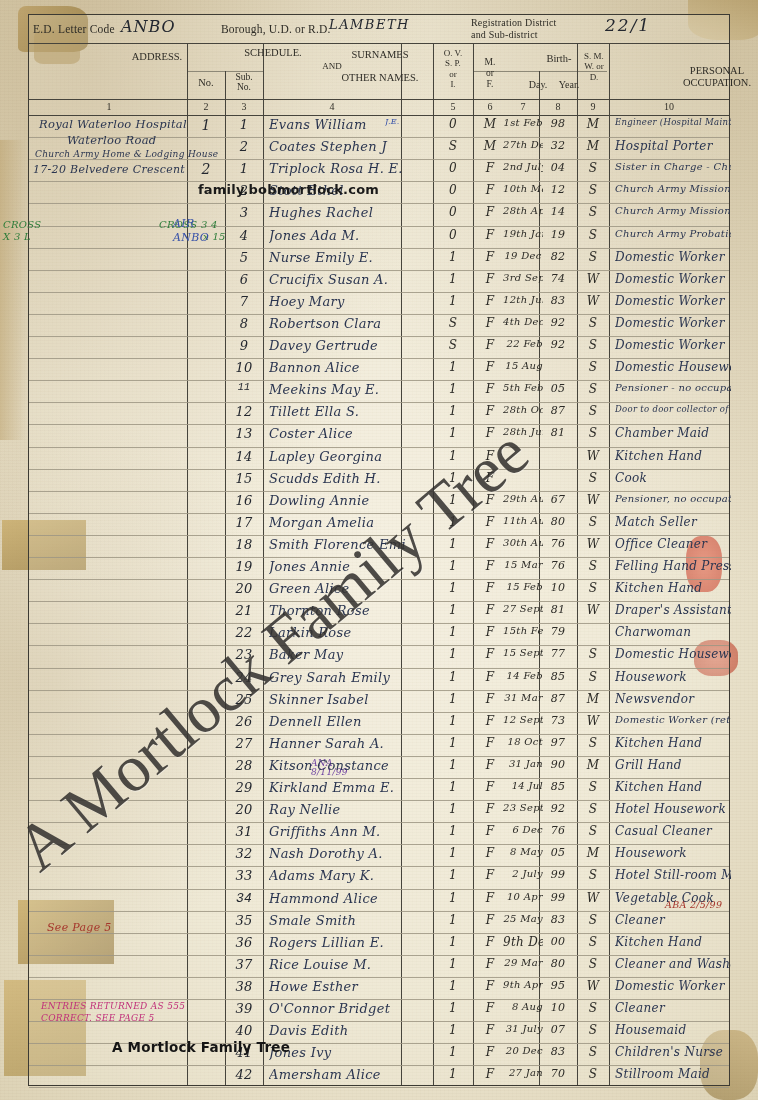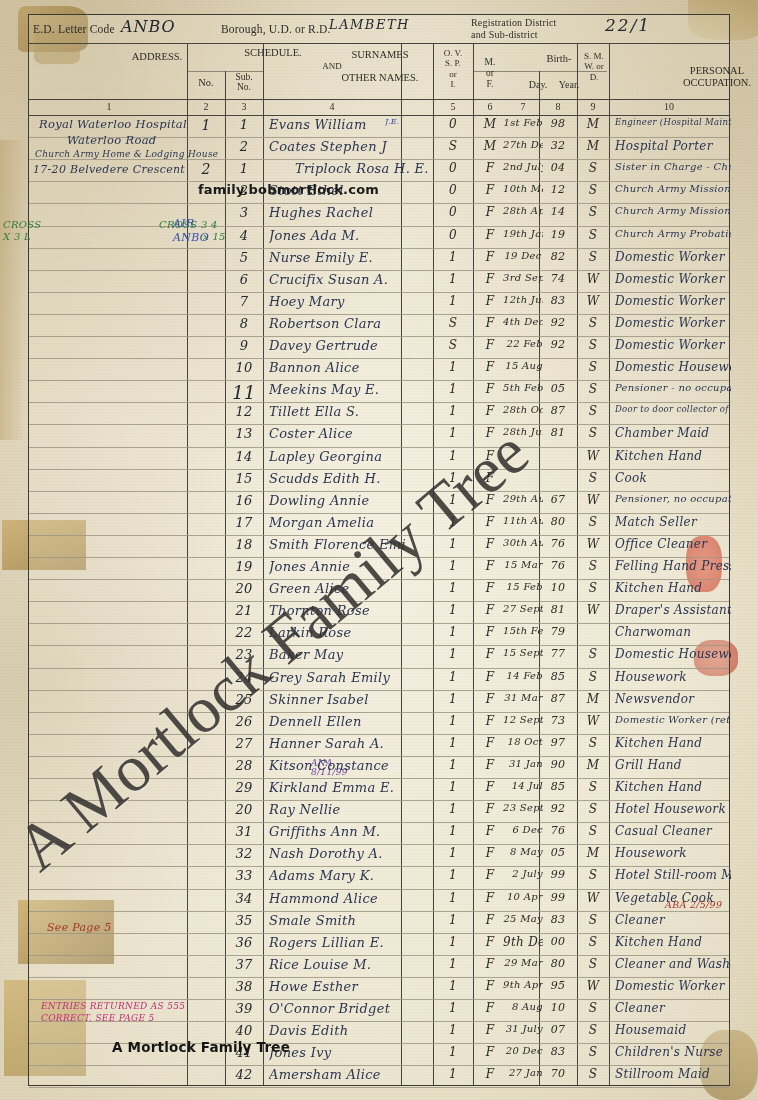--- a/index.html
+++ b/index.html
@@ -248,21 +248,21 @@
         <div class="hw dark" style="left: 196px; top: 124.1px; width: 38px; text-align: center; font-size: 13px; white-space: nowrap; overflow: hidden;">2</div>
         <div class="hw " style="left: 240px; top: 124.1px; width: 136px; text-align: left; font-size: 13px; white-space: nowrap; overflow: hidden;">Coates Stephen J</div>
         <div class="hw blk" style="left: 404px; top: 124.1px; width: 40px; text-align: center; font-size: 12px; white-space: nowrap; overflow: hidden;">S</div>
         <div class="hw blk" style="left: 444px; top: 124.1px; width: 34px; text-align: center; font-size: 12px; white-space: nowrap; overflow: hidden;">M</div>
         <div class="hw blk" style="left: 474px; top: 124.1px; width: 40px; text-align: right; font-size: 10px; white-space: nowrap; overflow: hidden;">27th Dec</div>
         <div class="hw blk" style="left: 512px; top: 124.1px; width: 34px; text-align: center; font-size: 11px; white-space: nowrap; overflow: hidden;">32</div>
         <div class="hw blk" style="left: 548px; top: 124.1px; width: 32px; text-align: center; font-size: 12px; white-space: nowrap; overflow: hidden;">M</div>
         <div class="hw " style="left: 586px; top: 124.1px; width: 116px; text-align: left; font-size: 12px; white-space: nowrap; overflow: hidden;">Hospital Porter</div>
         <div class="hw dark" style="left: 158px; top: 146.2px; width: 38px; text-align: center; font-size: 14px; white-space: nowrap; overflow: hidden;">2</div>
         <div class="hw dark" style="left: 196px; top: 146.2px; width: 38px; text-align: center; font-size: 13px; white-space: nowrap; overflow: hidden;">1</div>
-        <div class="hw " style="left: 240px; top: 146.2px; width: 136px; text-align: left; font-size: 13px; white-space: nowrap; overflow: hidden; margin-left: 26px;">Triplock Rosa H. E.</div>
+        <div class="hw " style="left: 240px; top: 146.2px; width: 136px; text-align: left; font-size: 13px; white-space: nowrap; overflow: hidden;">Triplock Rosa H. E.</div>
         <div class="hw blk" style="left: 404px; top: 146.2px; width: 40px; text-align: center; font-size: 12px; white-space: nowrap; overflow: hidden;">0</div>
         <div class="hw blk" style="left: 444px; top: 146.2px; width: 34px; text-align: center; font-size: 12px; white-space: nowrap; overflow: hidden;">F</div>
         <div class="hw blk" style="left: 474px; top: 146.2px; width: 40px; text-align: right; font-size: 10px; white-space: nowrap; overflow: hidden;">2nd July</div>
         <div class="hw blk" style="left: 512px; top: 146.2px; width: 34px; text-align: center; font-size: 11px; white-space: nowrap; overflow: hidden;">04</div>
         <div class="hw blk" style="left: 548px; top: 146.2px; width: 32px; text-align: center; font-size: 12px; white-space: nowrap; overflow: hidden;">S</div>
         <div class="hw " style="left: 586px; top: 146.2px; width: 116px; text-align: left; font-size: 10px; white-space: nowrap; overflow: hidden;">Sister in Charge - Church Army</div>
         <div class="hw dark" style="left: 196px; top: 168.3px; width: 38px; text-align: center; font-size: 13px; white-space: nowrap; overflow: hidden;">2</div>
         <div class="hw " style="left: 240px; top: 168.3px; width: 136px; text-align: left; font-size: 13px; white-space: nowrap; overflow: hidden;">Stott Ethel</div>
         <div class="hw blk" style="left: 404px; top: 168.3px; width: 40px; text-align: center; font-size: 12px; white-space: nowrap; overflow: hidden;">0</div>
         <div class="hw blk" style="left: 444px; top: 168.3px; width: 34px; text-align: center; font-size: 12px; white-space: nowrap; overflow: hidden;">F</div>
@@ -326,21 +326,21 @@
         <div class="hw blk" style="left: 512px; top: 323px; width: 34px; text-align: center; font-size: 11px; white-space: nowrap; overflow: hidden;">92</div>
         <div class="hw blk" style="left: 548px; top: 323px; width: 32px; text-align: center; font-size: 12px; white-space: nowrap; overflow: hidden;">S</div>
         <div class="hw " style="left: 586px; top: 323px; width: 116px; text-align: left; font-size: 12px; white-space: nowrap; overflow: hidden;">Domestic Worker</div>
         <div class="hw dark" style="left: 196px; top: 345.1px; width: 38px; text-align: center; font-size: 13px; white-space: nowrap; overflow: hidden;">10</div>
         <div class="hw " style="left: 240px; top: 345.1px; width: 136px; text-align: left; font-size: 13px; white-space: nowrap; overflow: hidden;">Bannon Alice</div>
         <div class="hw blk" style="left: 404px; top: 345.1px; width: 40px; text-align: center; font-size: 12px; white-space: nowrap; overflow: hidden;">1</div>
         <div class="hw blk" style="left: 444px; top: 345.1px; width: 34px; text-align: center; font-size: 12px; white-space: nowrap; overflow: hidden;">F</div>
         <div class="hw blk" style="left: 474px; top: 345.1px; width: 40px; text-align: right; font-size: 10px; white-space: nowrap; overflow: hidden;">15 Aug</div>
         <div class="hw blk" style="left: 548px; top: 345.1px; width: 32px; text-align: center; font-size: 12px; white-space: nowrap; overflow: hidden;">S</div>
         <div class="hw " style="left: 586px; top: 345.1px; width: 116px; text-align: left; font-size: 12px; white-space: nowrap; overflow: hidden;">Domestic Housework</div>
-        <div class="hw dark" style="left: 196px; top: 367.2px; width: 38px; text-align: center; font-size: 18px; white-space: nowrap; overflow: hidden;">11</div>
+        <div class="hw dark" style="left: 196px; top: 367.2px; width: 38px; text-align: center; font-size: 10px; white-space: nowrap; overflow: hidden; font-family: Liberation Mono, monospace;">11</div>
         <div class="hw " style="left: 240px; top: 367.2px; width: 136px; text-align: left; font-size: 13px; white-space: nowrap; overflow: hidden;">Meekins May E.</div>
         <div class="hw blk" style="left: 404px; top: 367.2px; width: 40px; text-align: center; font-size: 12px; white-space: nowrap; overflow: hidden;">1</div>
         <div class="hw blk" style="left: 444px; top: 367.2px; width: 34px; text-align: center; font-size: 12px; white-space: nowrap; overflow: hidden;">F</div>
         <div class="hw blk" style="left: 474px; top: 367.2px; width: 40px; text-align: right; font-size: 10px; white-space: nowrap; overflow: hidden;">5th Feb</div>
         <div class="hw blk" style="left: 512px; top: 367.2px; width: 34px; text-align: center; font-size: 11px; white-space: nowrap; overflow: hidden;">05</div>
         <div class="hw blk" style="left: 548px; top: 367.2px; width: 32px; text-align: center; font-size: 12px; white-space: nowrap; overflow: hidden;">S</div>
         <div class="hw " style="left: 586px; top: 367.2px; width: 116px; text-align: left; font-size: 10px; white-space: nowrap; overflow: hidden;">Pensioner - no occupation</div>
         <div class="hw dark" style="left: 196px; top: 389.3px; width: 38px; text-align: center; font-size: 13px; white-space: nowrap; overflow: hidden;">12</div>
         <div class="hw " style="left: 240px; top: 389.3px; width: 136px; text-align: left; font-size: 13px; white-space: nowrap; overflow: hidden;">Tillett Ella S.</div>
         <div class="hw blk" style="left: 404px; top: 389.3px; width: 40px; text-align: center; font-size: 12px; white-space: nowrap; overflow: hidden;">1</div>
@@ -505,21 +505,21 @@
         <div class="hw blk" style="left: 548px; top: 831.3px; width: 32px; text-align: center; font-size: 12px; white-space: nowrap; overflow: hidden;">M</div>
         <div class="hw " style="left: 586px; top: 831.3px; width: 116px; text-align: left; font-size: 12px; white-space: nowrap; overflow: hidden;">Housework</div>
         <div class="hw dark" style="left: 196px; top: 853.4px; width: 38px; text-align: center; font-size: 13px; white-space: nowrap; overflow: hidden;">33</div>
         <div class="hw " style="left: 240px; top: 853.4px; width: 136px; text-align: left; font-size: 13px; white-space: nowrap; overflow: hidden;">Adams Mary K.</div>
         <div class="hw blk" style="left: 404px; top: 853.4px; width: 40px; text-align: center; font-size: 12px; white-space: nowrap; overflow: hidden;">1</div>
         <div class="hw blk" style="left: 444px; top: 853.4px; width: 34px; text-align: center; font-size: 12px; white-space: nowrap; overflow: hidden;">F</div>
         <div class="hw blk" style="left: 474px; top: 853.4px; width: 40px; text-align: right; font-size: 10px; white-space: nowrap; overflow: hidden;">2 July</div>
         <div class="hw blk" style="left: 512px; top: 853.4px; width: 34px; text-align: center; font-size: 11px; white-space: nowrap; overflow: hidden;">99</div>
         <div class="hw blk" style="left: 548px; top: 853.4px; width: 32px; text-align: center; font-size: 12px; white-space: nowrap; overflow: hidden;">S</div>
         <div class="hw " style="left: 586px; top: 853.4px; width: 116px; text-align: left; font-size: 12px; white-space: nowrap; overflow: hidden;">Hotel Still-room Maid</div>
-        <div class="hw dark" style="left: 196px; top: 875.5px; width: 38px; text-align: center; font-size: 13px; white-space: nowrap; overflow: hidden;">34</div>
+        <div class="hw dark" style="left: 196px; top: 875.5px; width: 38px; text-align: center; font-size: 13px; white-space: nowrap; overflow: hidden; font-family: Liberation Mono, monospace;">34</div>
         <div class="hw " style="left: 240px; top: 875.5px; width: 136px; text-align: left; font-size: 13px; white-space: nowrap; overflow: hidden;">Hammond Alice</div>
         <div class="hw blk" style="left: 404px; top: 875.5px; width: 40px; text-align: center; font-size: 12px; white-space: nowrap; overflow: hidden;">1</div>
         <div class="hw blk" style="left: 444px; top: 875.5px; width: 34px; text-align: center; font-size: 12px; white-space: nowrap; overflow: hidden;">F</div>
         <div class="hw blk" style="left: 474px; top: 875.5px; width: 40px; text-align: right; font-size: 10px; white-space: nowrap; overflow: hidden;">10 Apr</div>
         <div class="hw blk" style="left: 512px; top: 875.5px; width: 34px; text-align: center; font-size: 11px; white-space: nowrap; overflow: hidden;">99</div>
         <div class="hw blk" style="left: 548px; top: 875.5px; width: 32px; text-align: center; font-size: 12px; white-space: nowrap; overflow: hidden;">W</div>
         <div class="hw " style="left: 586px; top: 875.5px; width: 116px; text-align: left; font-size: 12px; white-space: nowrap; overflow: hidden;">Vegetable Cook</div>
         <div class="hw dark" style="left: 196px; top: 897.6px; width: 38px; text-align: center; font-size: 13px; white-space: nowrap; overflow: hidden;">35</div>
         <div class="hw " style="left: 240px; top: 897.6px; width: 136px; text-align: left; font-size: 13px; white-space: nowrap; overflow: hidden;">Smale Smith</div>
         <div class="hw blk" style="left: 404px; top: 897.6px; width: 40px; text-align: center; font-size: 12px; white-space: nowrap; overflow: hidden;">1</div>

